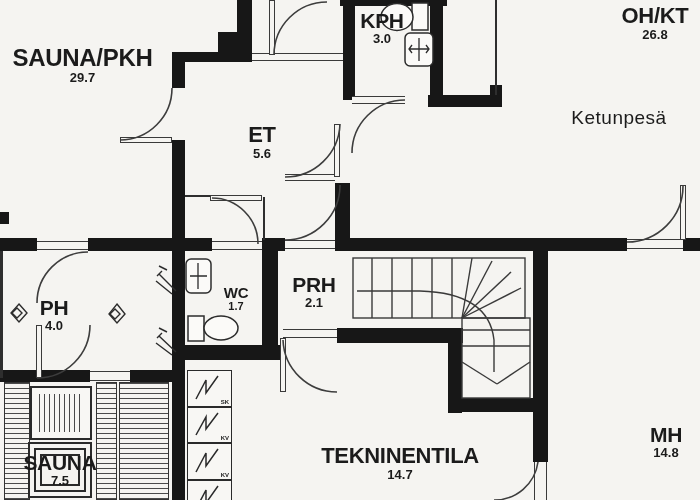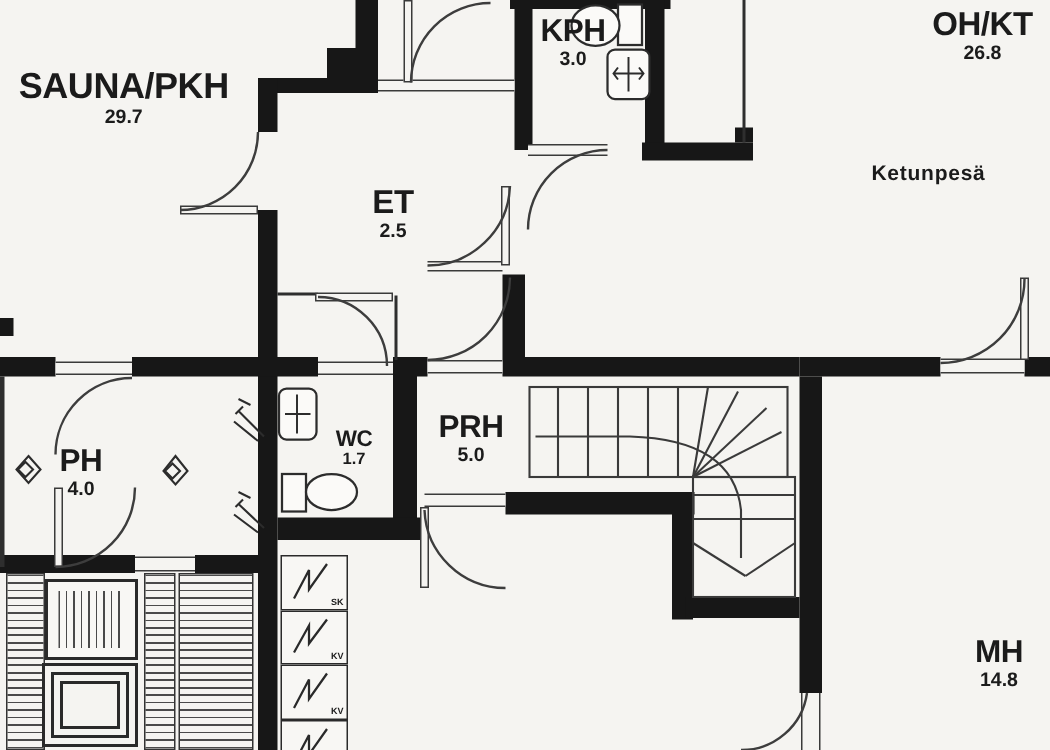--- a/index.html
+++ b/index.html
@@ -180,43 +180,51 @@
       </svg>
     
   </div>
 
   <div class="lbl" style="left:0;top:46px;width:165px">
     <span class="nm" style="font-size:24px">SAUNA/PKH</span>
     <span class="ar">29.7</span>
   </div>
   <div class="lbl" style="left:232px;top:124px;width:60px">
     <span class="nm" style="font-size:22px">ET</span>
-    <span class="ar">2.5</span>
+    <span class="ar">5.6</span>
   </div>
   <div class="lbl" style="left:352px;top:10px;width:60px">
     <span class="nm" style="font-size:21px">KPH</span>
     <span class="ar">3.0</span>
   </div>
   <div class="lbl" style="left:615px;top:5px;width:80px">
     <span class="nm" style="font-size:22px">OH/KT</span>
     <span class="ar">26.8</span>
   </div>
   <div class="lbl" style="left:560px;top:108px;width:118px">
-    <span style="font-size:14px;font-weight:700;letter-spacing:0.5px">Ketunpesä</span>
+    <span style="font-size:19px;font-weight:400;letter-spacing:0.5px">Ketunpesä</span>
   </div>
   <div class="lbl" style="left:210px;top:285px;width:52px">
     <span class="nm" style="font-size:15px">WC</span>
     <span class="ar" style="font-size:11px">1.7</span>
   </div>
   <div class="lbl" style="left:288px;top:274px;width:52px">
     <span class="nm" style="font-size:21px">PRH</span>
-    <span class="ar">5.0</span>
+    <span class="ar">2.1</span>
   </div>
   <div class="lbl" style="left:28px;top:297px;width:52px">
     <span class="nm" style="font-size:21px">PH</span>
     <span class="ar">4.0</span>
   </div>
+  <div class="lbl" style="left:10px;top:452px;width:100px">
+    <span class="nm" style="font-size:21px">SAUNA</span>
+    <span class="ar">7.5</span>
+  </div>
+  <div class="lbl" style="left:310px;top:445px;width:180px">
+    <span class="nm" style="font-size:22px">TEKNINENTILA</span>
+    <span class="ar">14.7</span>
+  </div>
   <div class="lbl" style="left:635px;top:424px;width:62px">
     <span class="nm" style="font-size:21px">MH</span>
     <span class="ar">14.8</span>
   </div>
 
 </div>
 
 </body></html>

